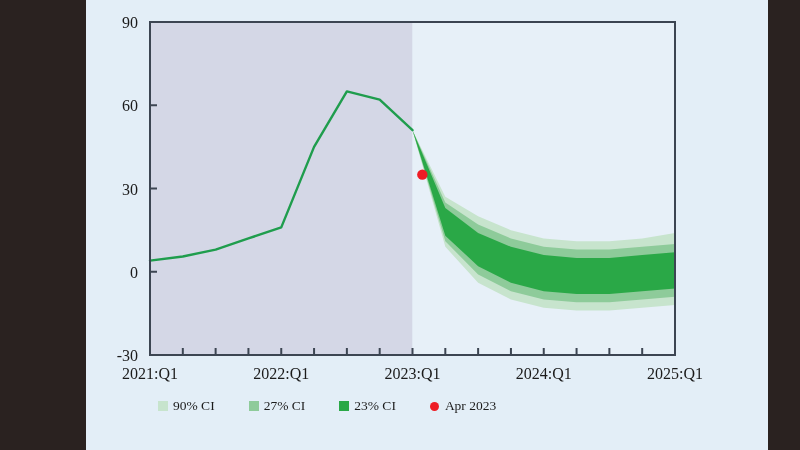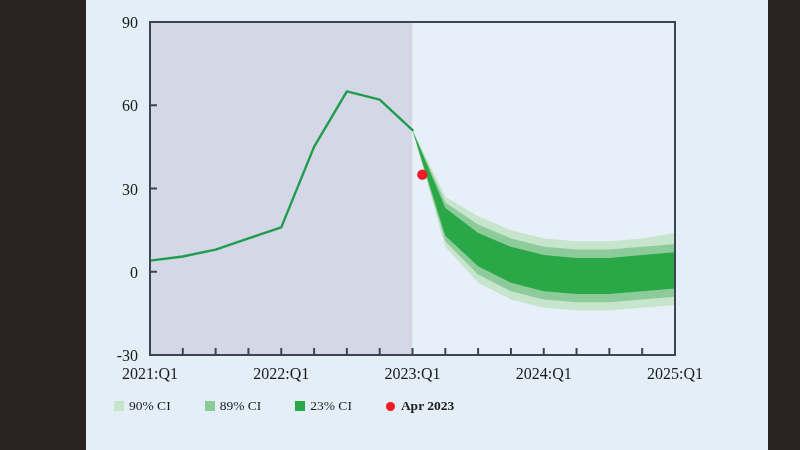--- a/index.html
+++ b/index.html
@@ -29,39 +29,39 @@
   }
   .ylab{text-anchor:end;}
   .xlab{text-anchor:middle;}
 
   #legend{
     position:absolute;left:0;top:398px;width:682px;height:52px;
   }
   .legend-row{
     position:absolute;left:0;top:0;width:682px;
     display:flex;align-items:flex-start;
-    padding-left:28px;box-sizing:border-box;
+    padding-left:72px;box-sizing:border-box;
   }
   .legend-item{
     display:flex;align-items:flex-start;
     margin-right:34px;
     font-family:"Liberation Serif", serif;
     font-size:13.5px;color:#1b1b1b;white-space:nowrap;
   }
   .swatch{
     width:10px;height:10px;display:inline-block;
     margin-top:3px;margin-right:5px;flex:0 0 auto;
   }
   .dot-swatch{
     width:9px;height:9px;border-radius:50%;
     background:#ee1c25;display:inline-block;
     margin-top:4px;margin-right:4px;flex:0 0 auto;
   }
   .legend-text{line-height:1.25;}
-  .legend-text .l2{display:block;padding-left:2px;font-weight:bold;}
+  .legend-text .l2{display:block;padding-left:2px;}
 </style>
 </head>
 <body>
 
 <div id="root">
 
   <div class="letterbox" id="lb-left"></div>
   <div class="letterbox" id="lb-right"></div>
 
   <div id="panel">
@@ -128,21 +128,21 @@
     <div id="legend">
       <div class="legend-row">
 
         <div class="legend-item">
           <span class="swatch" id="sw0" style="background: rgb(199, 228, 205);"></span>
           <span class="legend-text">90% CI</span>
         </div>
 
         <div class="legend-item">
           <span class="swatch" id="sw1" style="background: rgb(142, 203, 154);"></span>
-          <span class="legend-text">89% CI</span>
+          <span class="legend-text">27% CI</span>
         </div>
 
         <div class="legend-item">
           <span class="swatch" id="sw2" style="background: rgb(42, 168, 71);"></span>
           <span class="legend-text">23% CI</span>
         </div>
 
         <div class="legend-item">
           <span class="dot-swatch"></span>
           <span class="legend-text"><span class="l2">Apr 2023</span></span>

